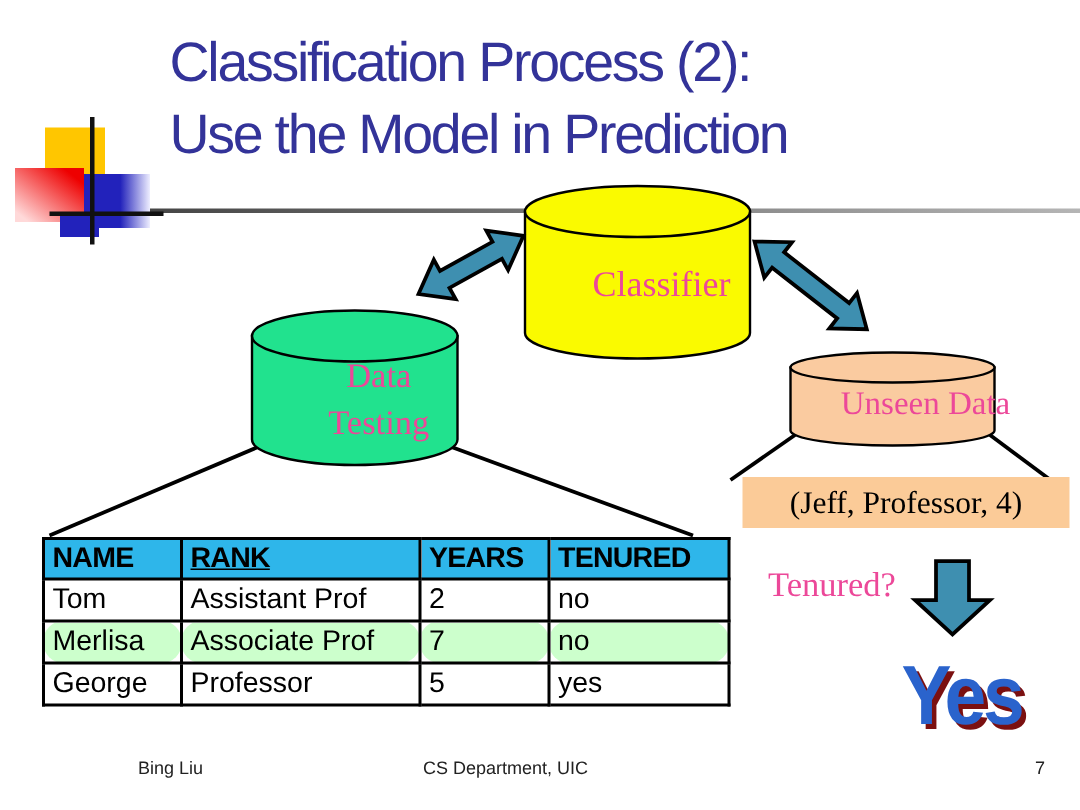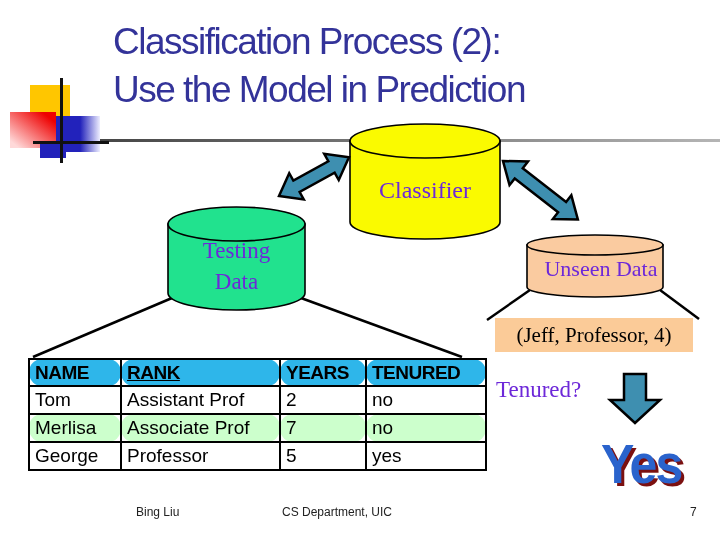--- a/index.html
+++ b/index.html
@@ -22,57 +22,57 @@
     background:linear-gradient(to right,#3a3a3a,#b5b5b5);}
   
   .title{
     position:absolute;left:113px;top:18px;z-index:3;
     color:var(--title_color);
     font-size:37px;line-height:48px;font-weight:400;letter-spacing:-1.5px;
   }
   
   .diagram{position:absolute;left:0;top:0;z-index:2;}
   
-  .lbl{position:absolute;z-index:3;color:#6d28d9;
-    font-family:"Liberation Serif", serif;text-align:center;}
+  .lbl{position:absolute;z-index:3;color:#ec4899;
+    font-family:"Liberation Serif", serif;text-align:center;padding-left:16px;}
   .lbl-classifier{left:350px;top:177px;width:150px;font-size:24px;}
   .lbl-testing{left:168px;top:235px;width:137px;font-size:23px;line-height:31px;}
   .lbl-unseen{left:527px;top:256px;width:148px;font-size:22px;}
   .callout{
-    position:absolute;left:495px;top:318px;width:198px;height:34px;z-index:3;
+    position:absolute;left:495px;top:318px;width:218px;height:34px;z-index:3;
     background:var(--callout_peach);
     display:flex;align-items:center;justify-content:center;
     font-family:"Liberation Serif", serif;font-size:21px;color:#000;
   }
   .question{left:496px;top:377px;width:110px;font-size:23px;text-align:left;}
   .wordart{
     position:absolute;left:601px;top:431px;z-index:3;
     font-family:"Liberation Sans", sans-serif;font-weight:bold;
     font-size:50px;letter-spacing:-2px;transform:scaleY(1.12);transform-origin:top left;
     color:var(--wordart_blue);
     text-shadow:3px 3px 0 var(--wordart_shadow), 1px 1px 0 #ffffff;
   }
   
   .datatable{
     position:absolute;left:28px;top:358px;z-index:3;
     border-collapse:collapse;table-layout:fixed;width:433px;
     font-size:19px;color:#000;
   }
   .datatable th,.datatable td{border:2px solid #000;padding:0 5px;white-space:nowrap;overflow:hidden;}
-  .datatable th{background:var(--table_header_blue);font-weight:bold;text-align:left;height:25px;letter-spacing:-0.5px;border-radius:13px;}
+  .datatable th{background:var(--table_header_blue);font-weight:bold;text-align:left;height:25px;letter-spacing:-0.5px;}
   .datatable td{height:26px;border-radius:13px;}
   .datatable .c-name{width:80px;}
   .datatable .c-rank{width:147px;text-decoration:underline;}
   .datatable .c-years{width:74px;}
   .datatable .c-tenured{width:108px;}
   .datatable th.center,.datatable td.center{text-align:left;}
   .datatable tr.hl td{background:var(--row_highlight_green);}
   
   .footer-item{position:absolute;z-index:3;font-size:12px;color:#222;top:505px;}
-  .f-author{left:92px;margin-left:44px;}
+  .f-author{left:92px;}
   .f-center{left:282px;}
   .f-page{left:690px;}
 </style>
 </head>
 <body>
 
 <div>
   <div class="deco-square sq-yellow"></div>
   <div class="deco-square sq-red"></div>
   <div class="deco-square sq-blue"></div>
@@ -116,22 +116,22 @@
 
   <g transform="translate(503,161) rotate(38)">
     <polygon points="0,0 20,-15 20,-6.5 75,-6.5 75,-15 95,0 75,15 75,6.5 20,6.5 20,15" style="fill:var(--arrow_teal)" stroke="#000" stroke-width="2.5"></polygon>
   </g>
 
   <polygon points="624,374 646,374 646,400 660,400 635,423 610,400 624,400" style="fill:var(--arrow_teal)" stroke="#000" stroke-width="2.5"></polygon>
 </svg>
 
 <div class="lbl lbl-classifier">Classifier</div>
 <div class="lbl lbl-testing">
+  <div>Data</div>
   <div>Testing</div>
-  <div>Data</div>
 </div>
 <div class="lbl lbl-unseen">Unseen Data</div>
 
 <div class="callout">
   <span>(Jeff, Professor, 4)</span>
 </div>
 
 <div class="lbl question">Tenured?</div>
 
 <div class="wordart">Yes</div>

